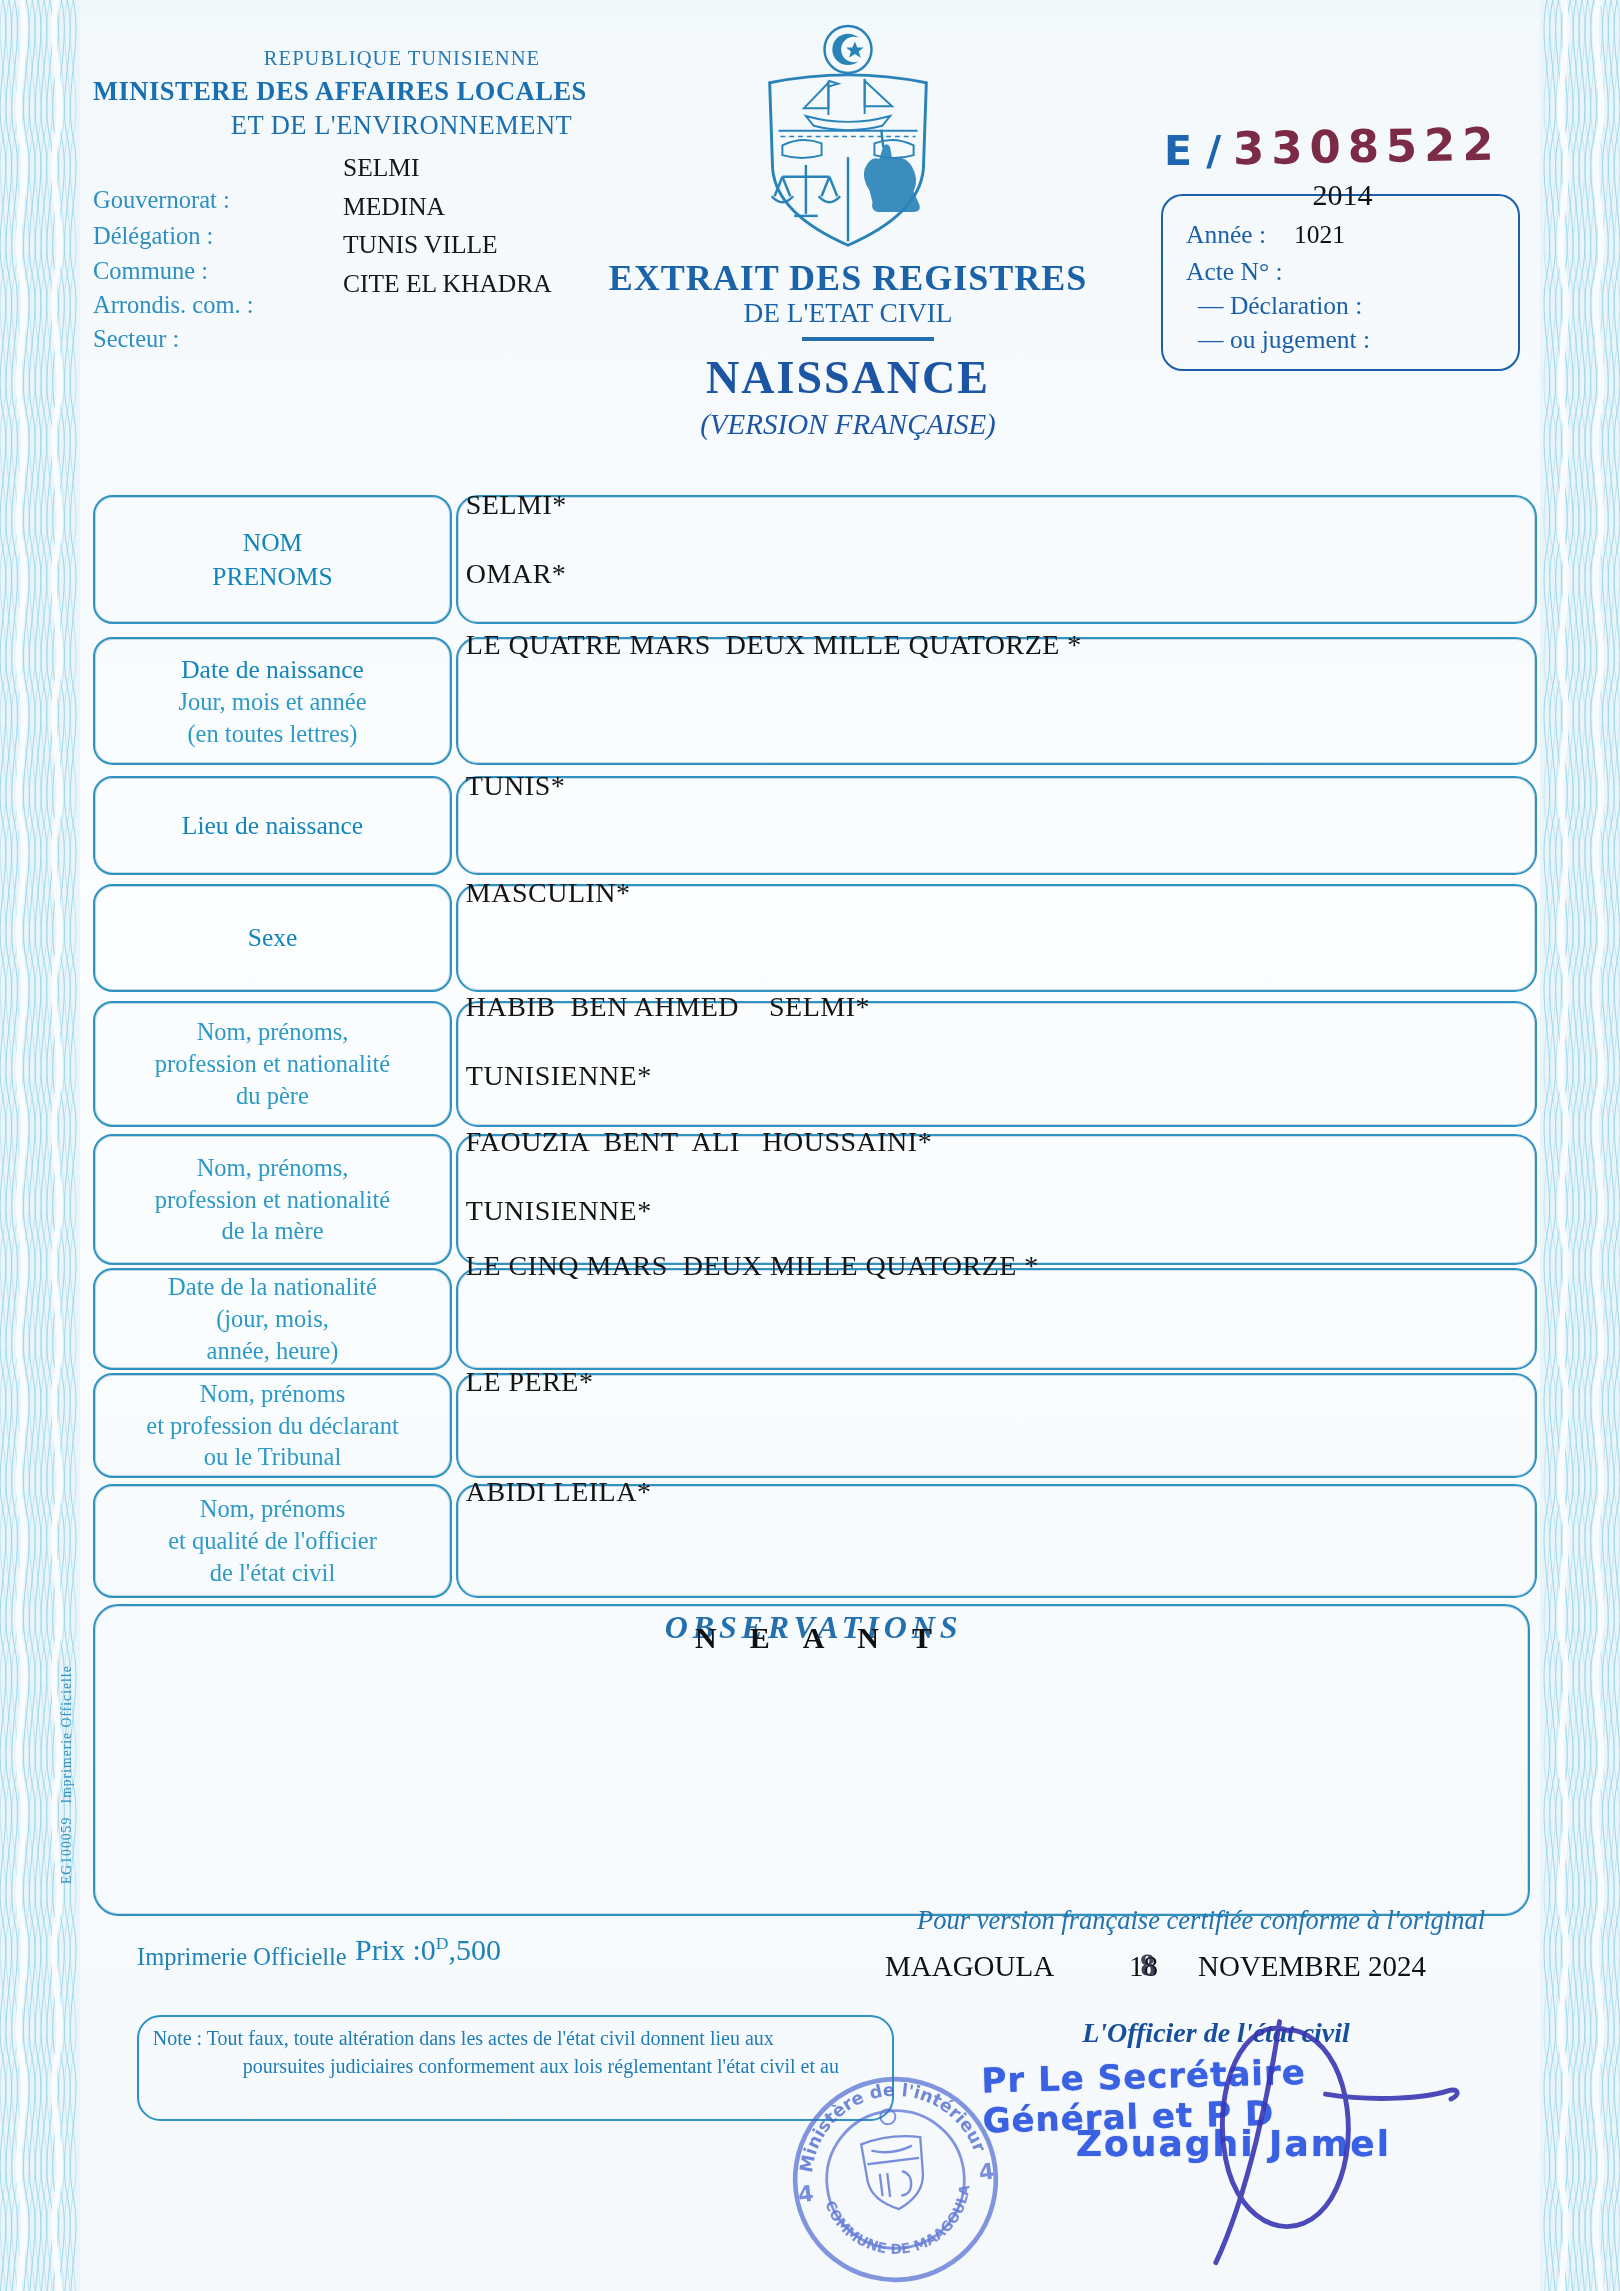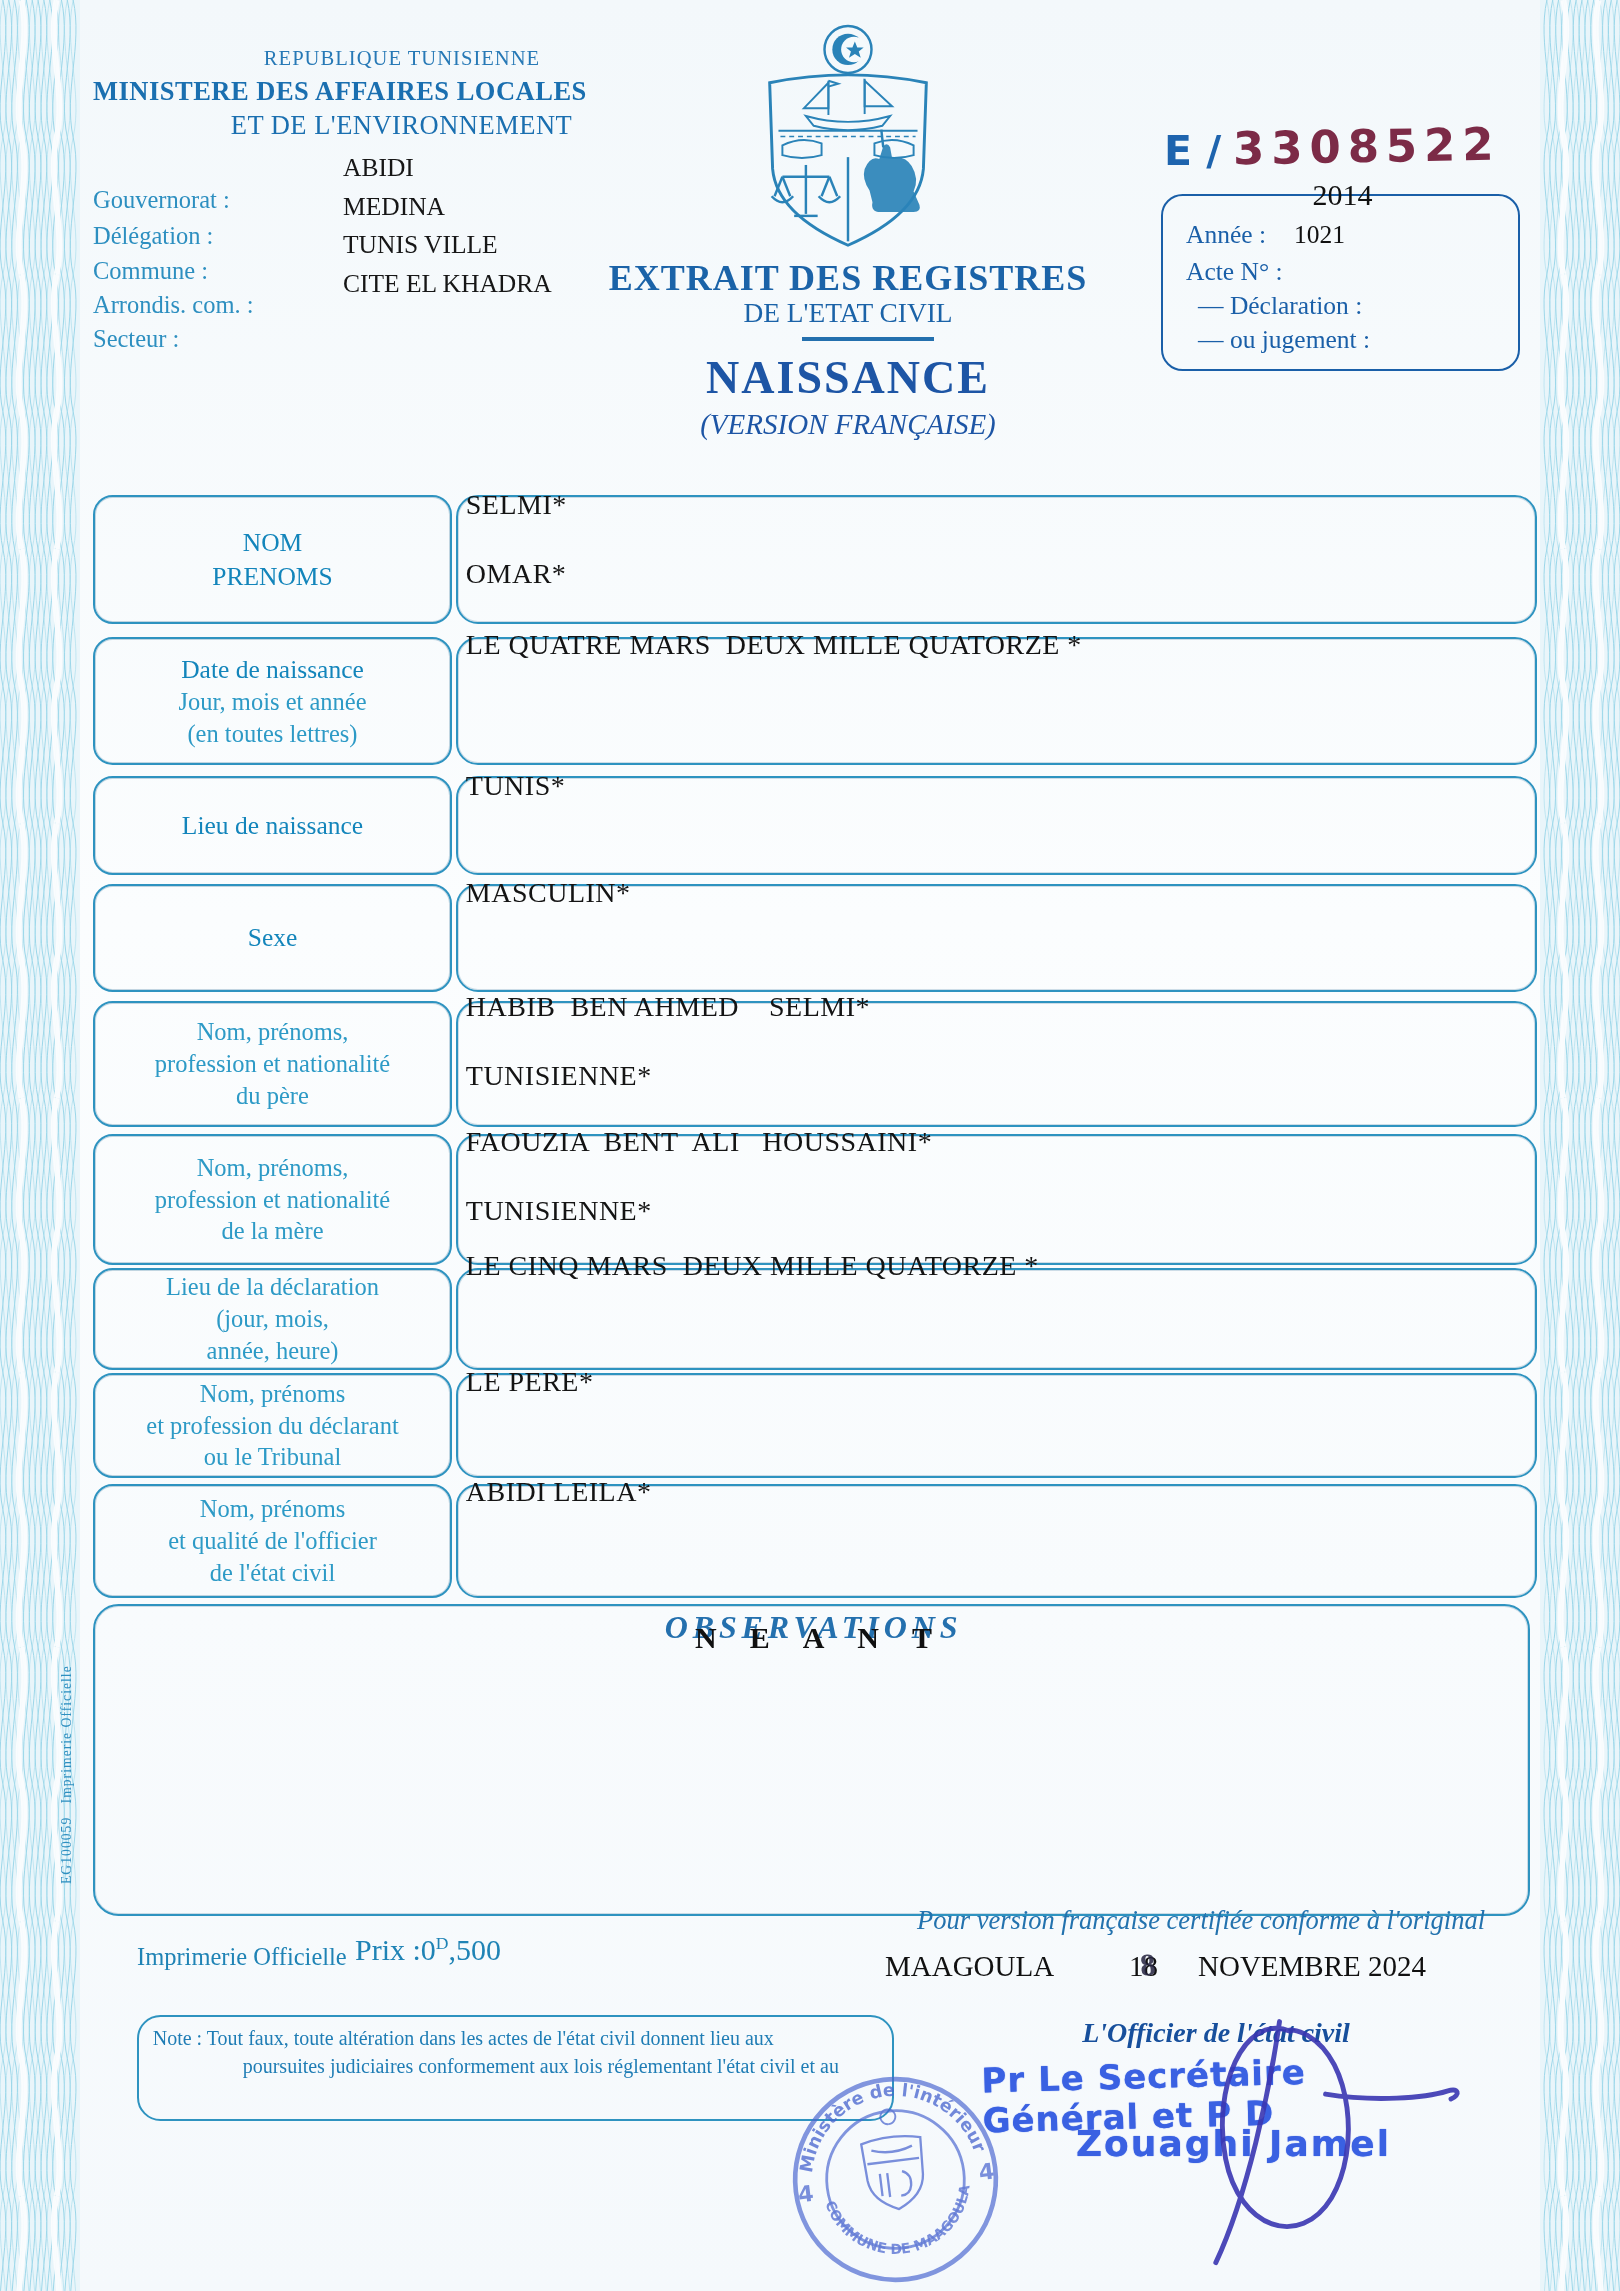--- a/index.html
+++ b/index.html
@@ -138,21 +138,21 @@
   <div class="abs republic">REPUBLIQUE TUNISIENNE</div>
   <div class="abs ministry1">MINISTERE DES AFFAIRES LOCALES</div>
   <div class="abs ministry2">ET DE L'ENVIRONNEMENT</div>
 
   <div class="abs adm-label" style="top:186px">Gouvernorat :</div>
   <div class="abs adm-label" style="top:222px">Délégation :</div>
   <div class="abs adm-label" style="top:257px">Commune :</div>
   <div class="abs adm-label" style="top:291px">Arrondis. com. :</div>
   <div class="abs adm-label" style="top:325px">Secteur :</div>
 
-  <div class="abs adm-value" style="top:153px">ABIDI</div>
+  <div class="abs adm-value" style="top:153px">SELMI</div>
   <div class="abs adm-value" style="top:192px">MEDINA</div>
   <div class="abs adm-value" style="top:230px">TUNIS VILLE</div>
   <div class="abs adm-value" style="top:269px">CITE EL KHADRA</div>
 
   <svg class="abs emblem" width="206" height="235" viewBox="0 0 210 240">
     <g stroke="#2a83b8" fill="none" stroke-width="2.5">
       <circle cx="105" cy="28" r="24"></circle>
     </g>
     <circle cx="105" cy="28" r="16" fill="#2a83b8"></circle>
     <circle cx="111" cy="28" r="13" fill="#f5fafc"></circle>
@@ -252,21 +252,21 @@
     <div class="lab-line">Nom, prénoms,</div>
     <div class="lab-line">profession et nationalité</div>
     <div class="lab-line">de la mère</div>
   </div>
   <div class="abs val-box" style="top:1134px;height:127px">
     <div class="val-line" style="top:-9.8px">FAOUZIA  BENT  ALI   HOUSSAINI*</div>
     <div class="val-line" style="top:59px">TUNISIENNE*</div>
   </div>
 
   <div class="abs lab-box" style="top:1268px;height:98px">
-    <div class="lab-line">Lieu de la déclaration</div>
+    <div class="lab-line">Date de la nationalité</div>
     <div class="lab-line">(jour, mois,</div>
     <div class="lab-line">année, heure)</div>
   </div>
   <div class="abs val-box" style="top:1268px;height:98px">
     <div class="val-line" style="top:-19.6px">LE CINQ MARS  DEUX MILLE QUATORZE *</div>
   </div>
 
   <div class="abs lab-box" style="top:1373px;height:101px">
     <div class="lab-line">Nom, prénoms</div>
     <div class="lab-line">et profession du déclarant</div>

